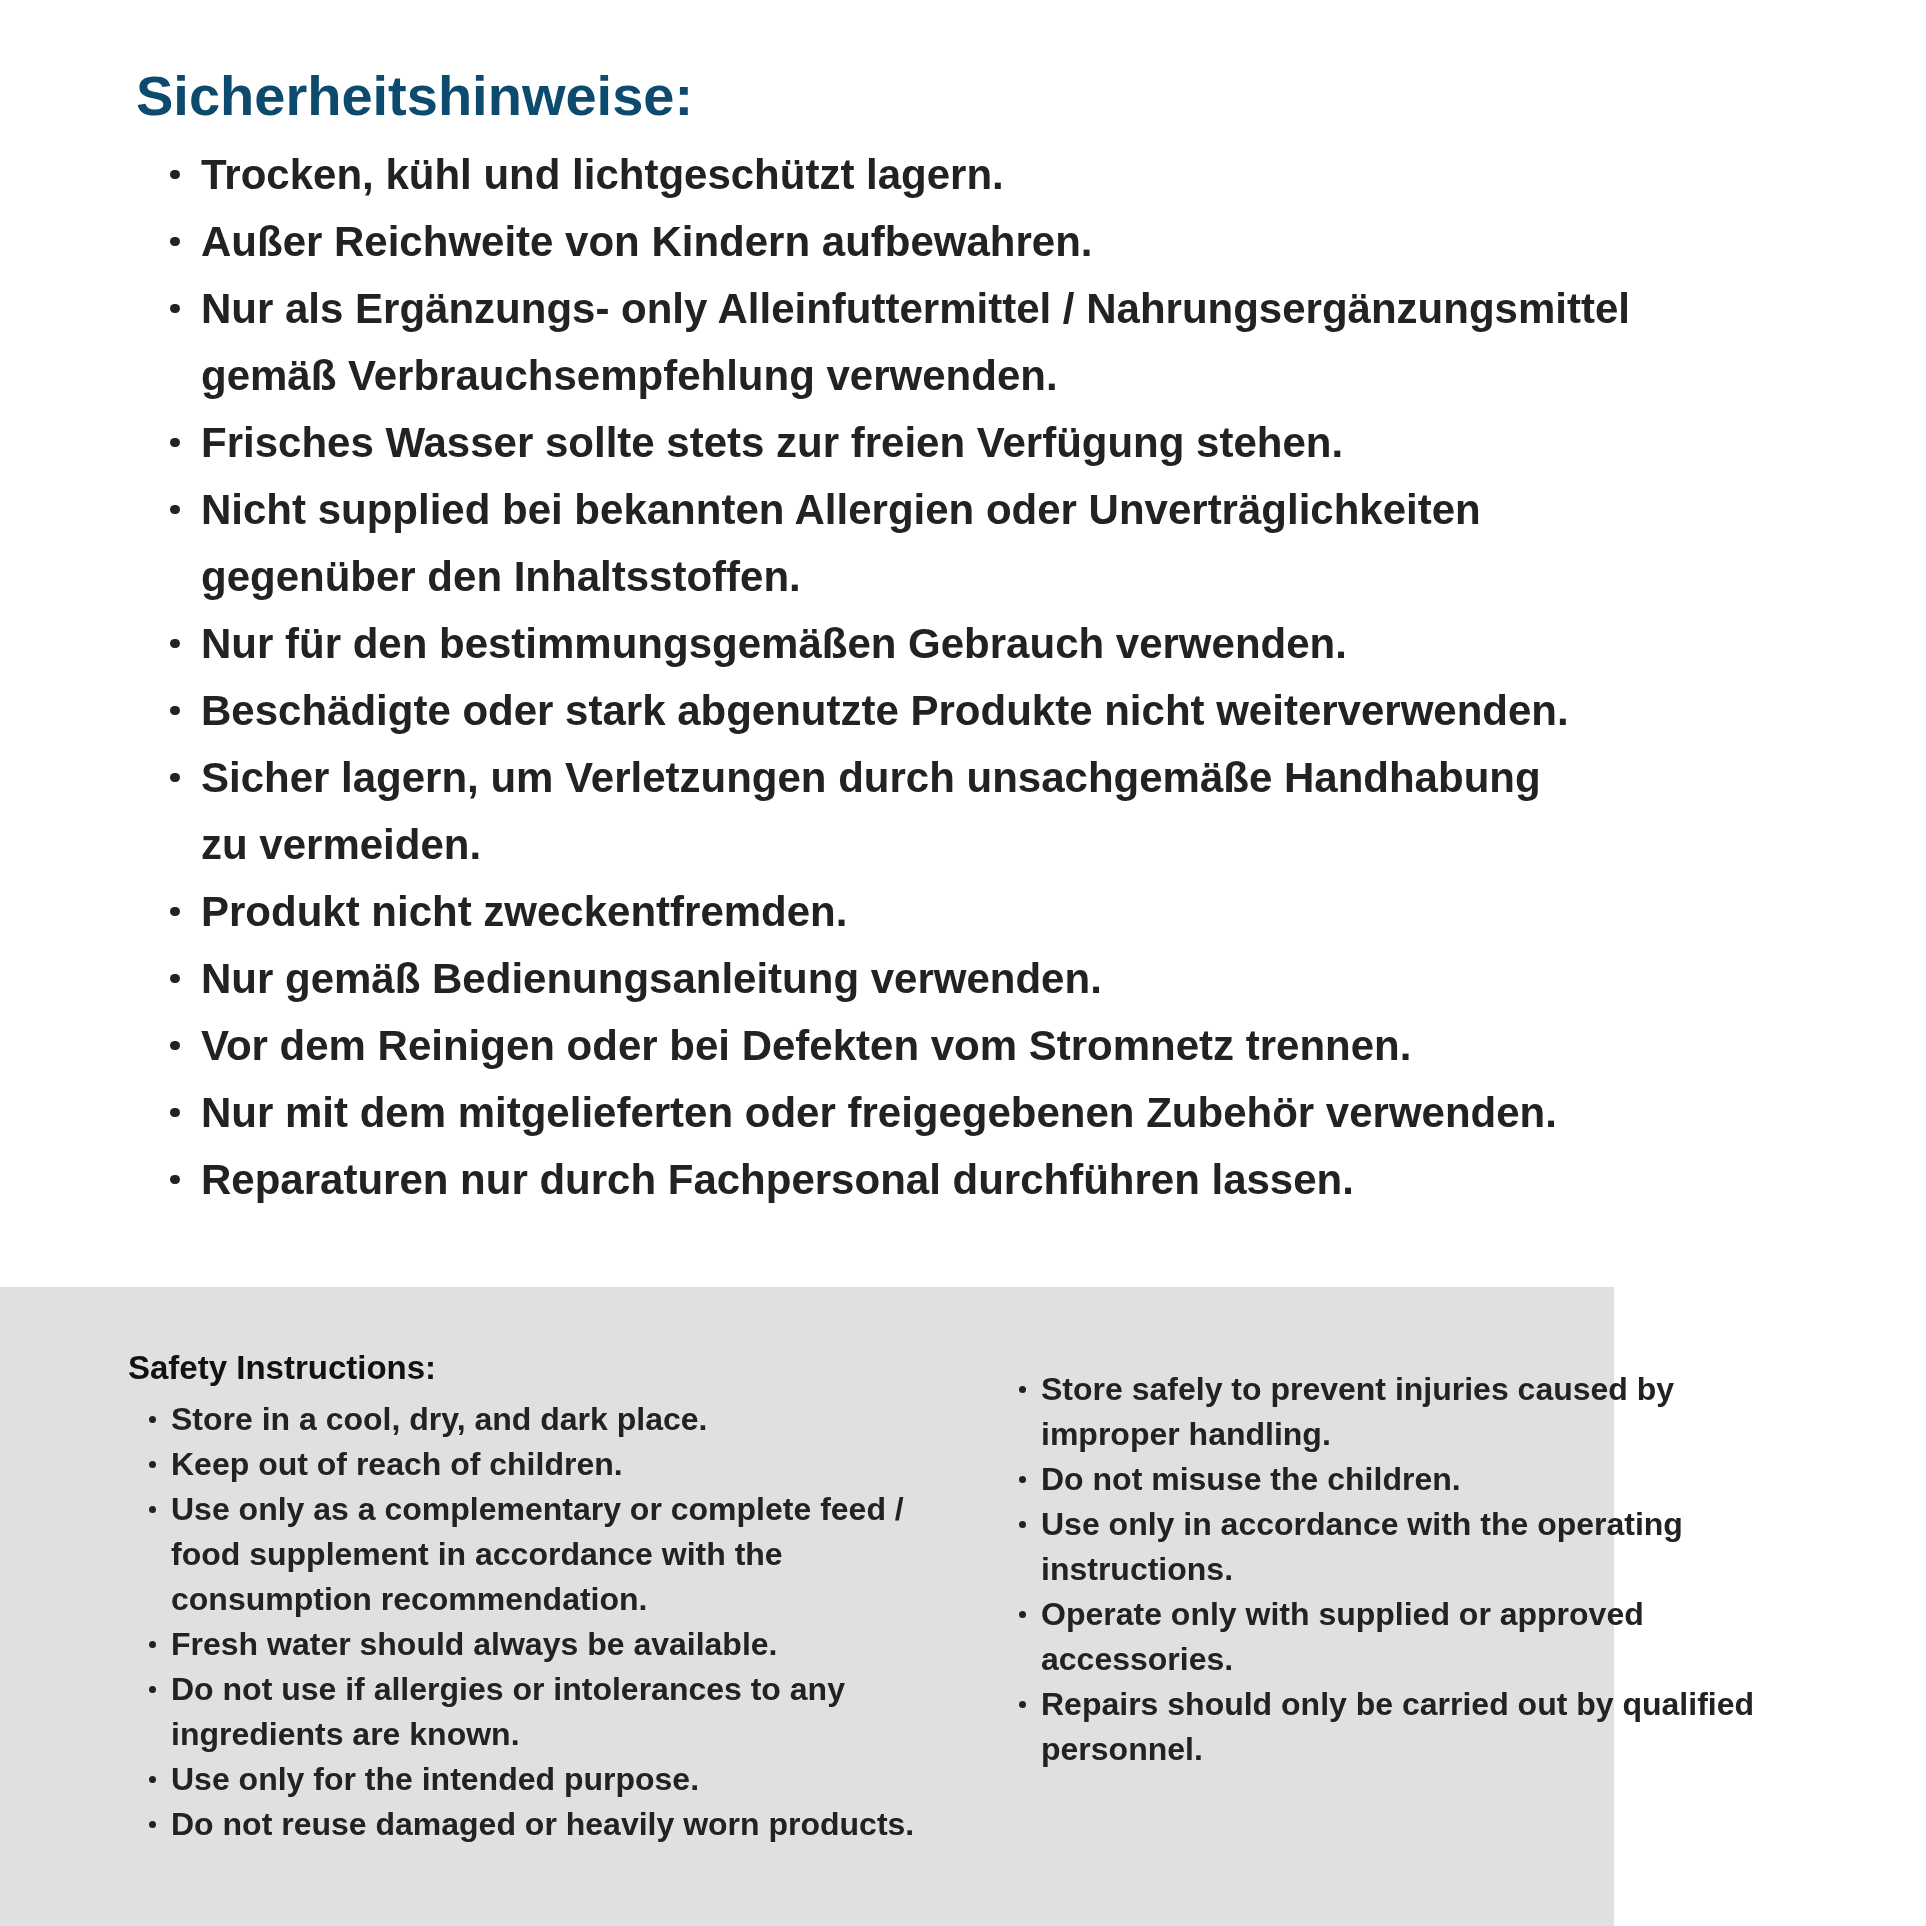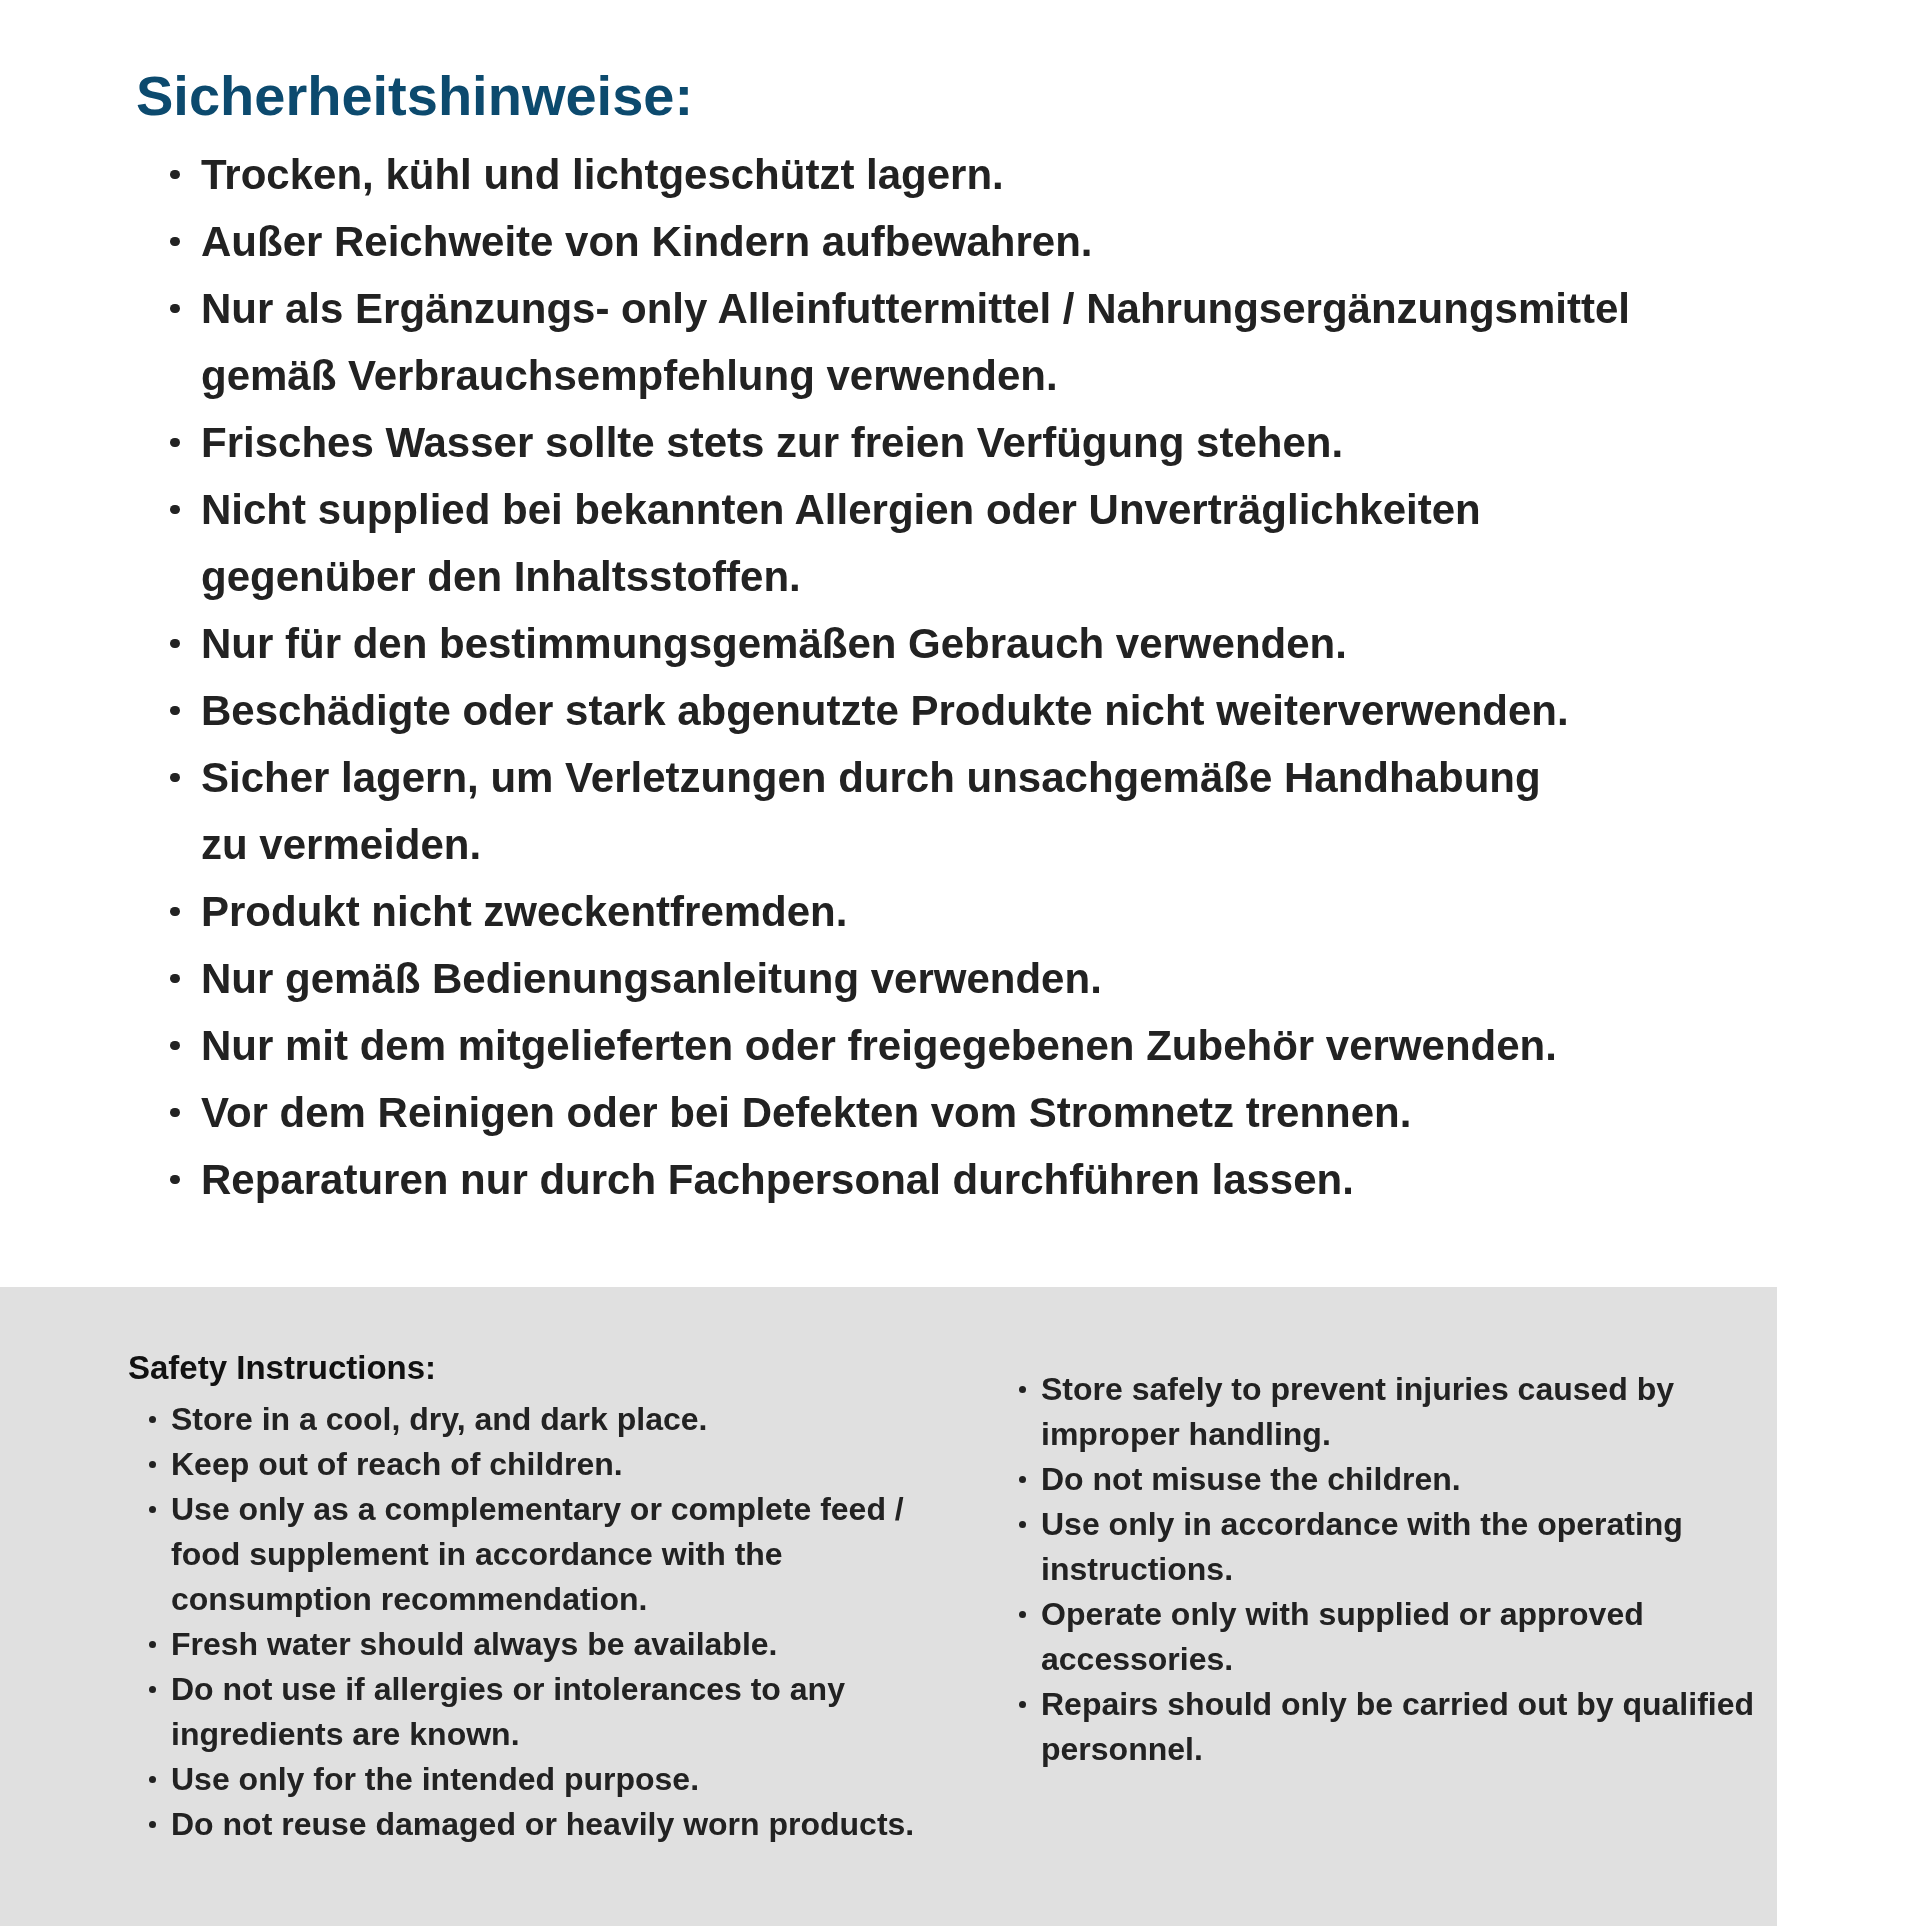--- a/index.html
+++ b/index.html
@@ -21,21 +21,21 @@
     list-style:none;margin:12.2px 0 0 0;padding:0;
     font-size:42px;line-height:67px;color:#222;
   }
   .de-list li{position:relative;padding-left:65px;}
   .de-list li::before{
     content:"";position:absolute;left:34px;top:29px;
     width:9.6px;height:9.6px;border-radius:50%;background:#222;
   }
   
   .en-section{
-    position:absolute;left:0;top:1287px;width:1777px;height:639px;
+    position:absolute;left:0;top:1287px;width:1614px;height:639px;
     background:#e0e0e0;
   }
   .en-col-left{position:absolute;left:128px;top:61px;width:860px;}
   .en-col-right{position:absolute;left:998px;top:80px;width:912px;}
   .en-title{
     font-size:33px;font-weight:bold;color:#111;
     margin:0 0 9px 0;line-height:1.2;
   }
   .en-list{
     list-style:none;margin:0;padding:0;
@@ -81,24 +81,24 @@
         <div class="line">Sicher lagern, um Verletzungen durch unsachgemäße Handhabung</div>
         <div class="line">zu vermeiden.</div>
       </li>
       <li>
         <div class="line">Produkt nicht zweckentfremden.</div>
       </li>
       <li>
         <div class="line">Nur gemäß Bedienungsanleitung verwenden.</div>
       </li>
       <li>
-        <div class="line">Nur mit dem mitgelieferten oder freigegebenen Zubehör verwenden.</div>
+        <div class="line">Vor dem Reinigen oder bei Defekten vom Stromnetz trennen.</div>
       </li>
       <li>
-        <div class="line">Vor dem Reinigen oder bei Defekten vom Stromnetz trennen.</div>
+        <div class="line">Nur mit dem mitgelieferten oder freigegebenen Zubehör verwenden.</div>
       </li>
       <li>
         <div class="line">Reparaturen nur durch Fachpersonal durchführen lassen.</div>
       </li>
     </ul>
 </section>
 
 <section class="en-section">
   <div class="en-col-left">
     <h2 class="en-title">Safety Instructions:</h2>

